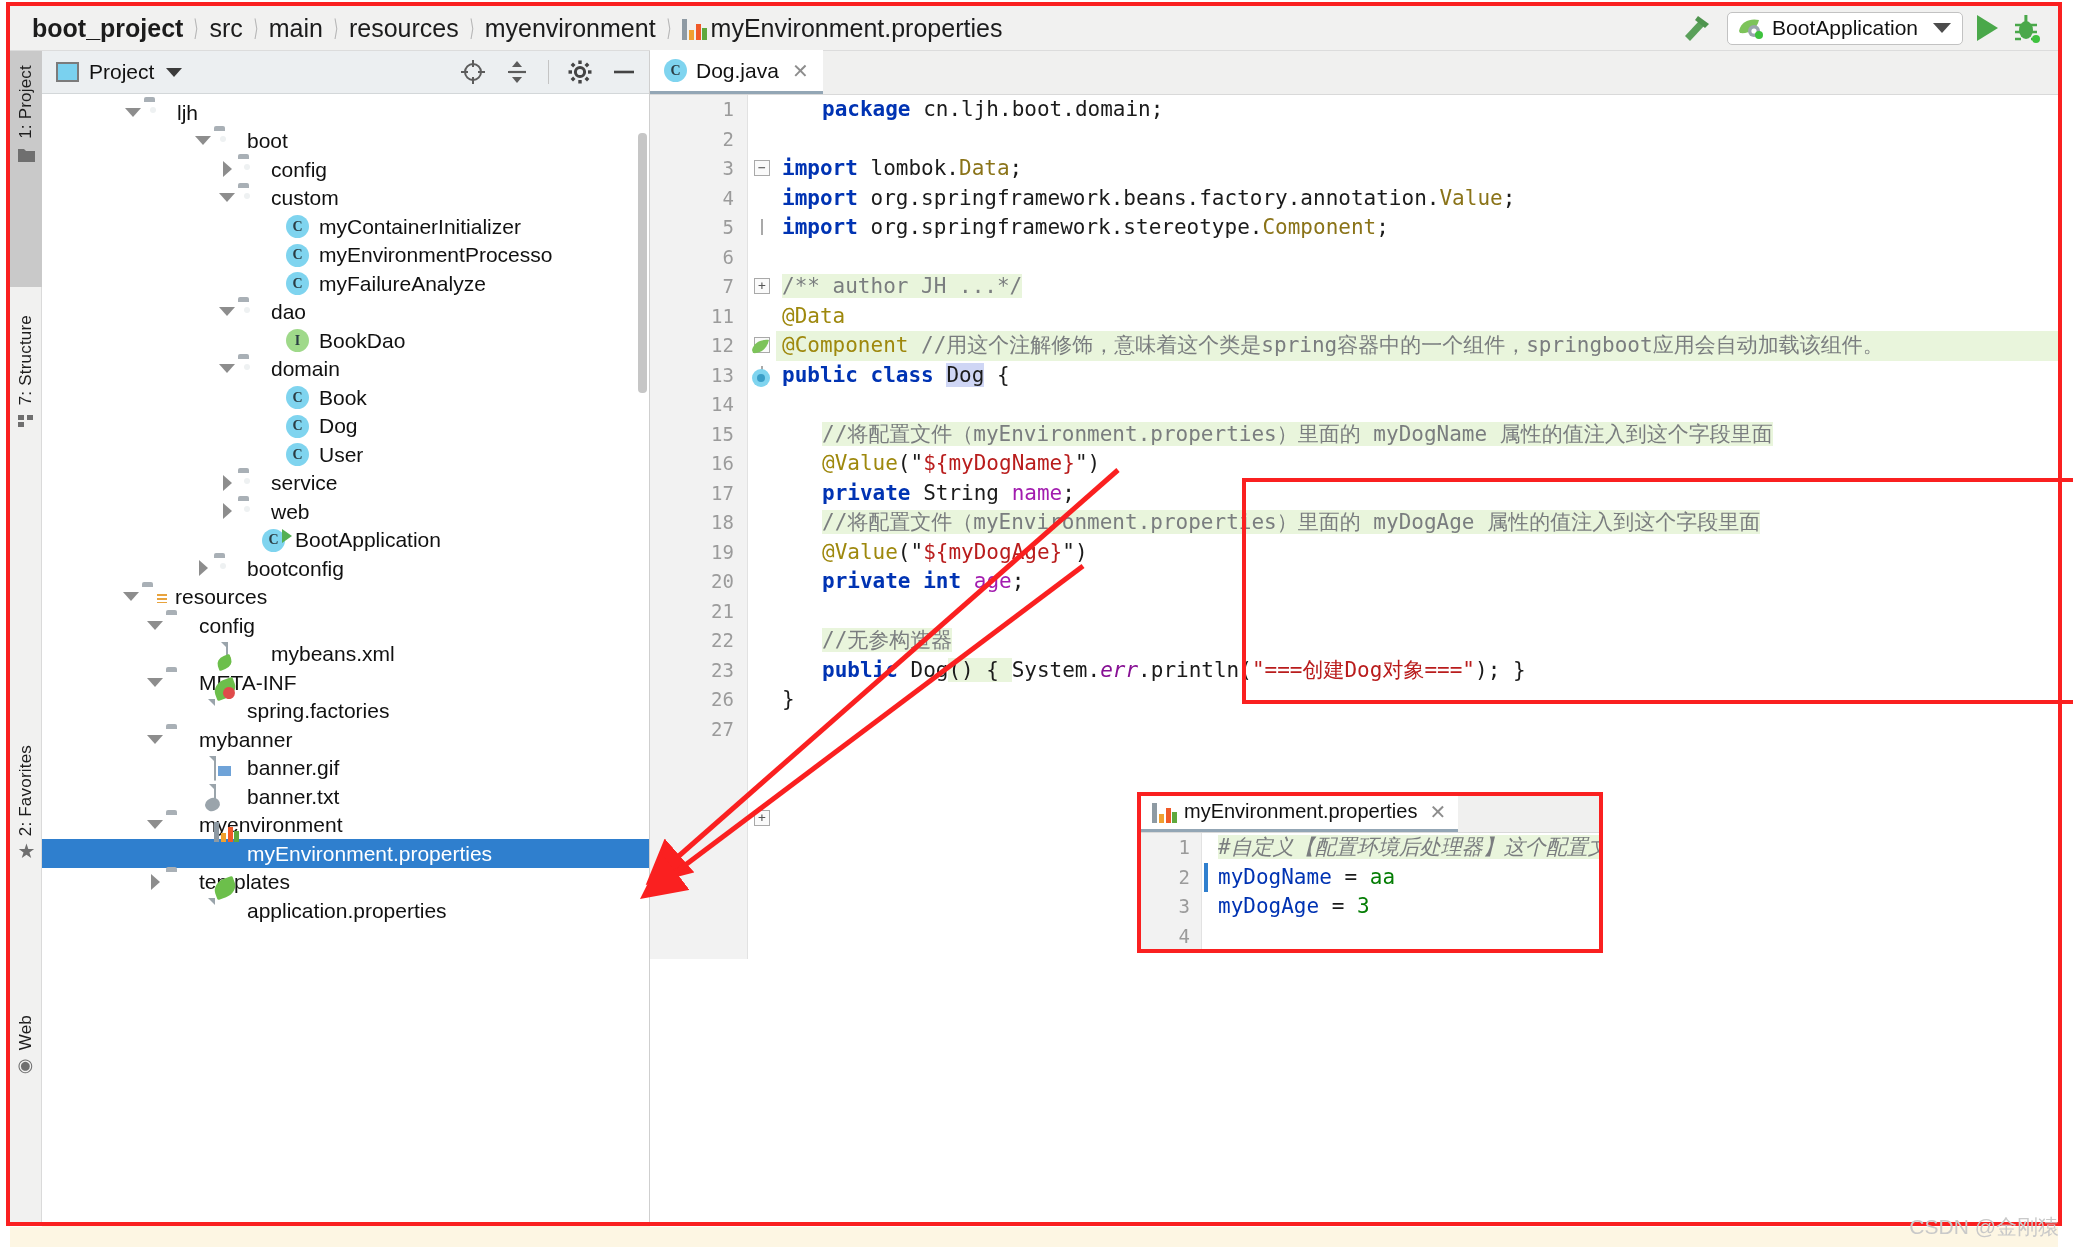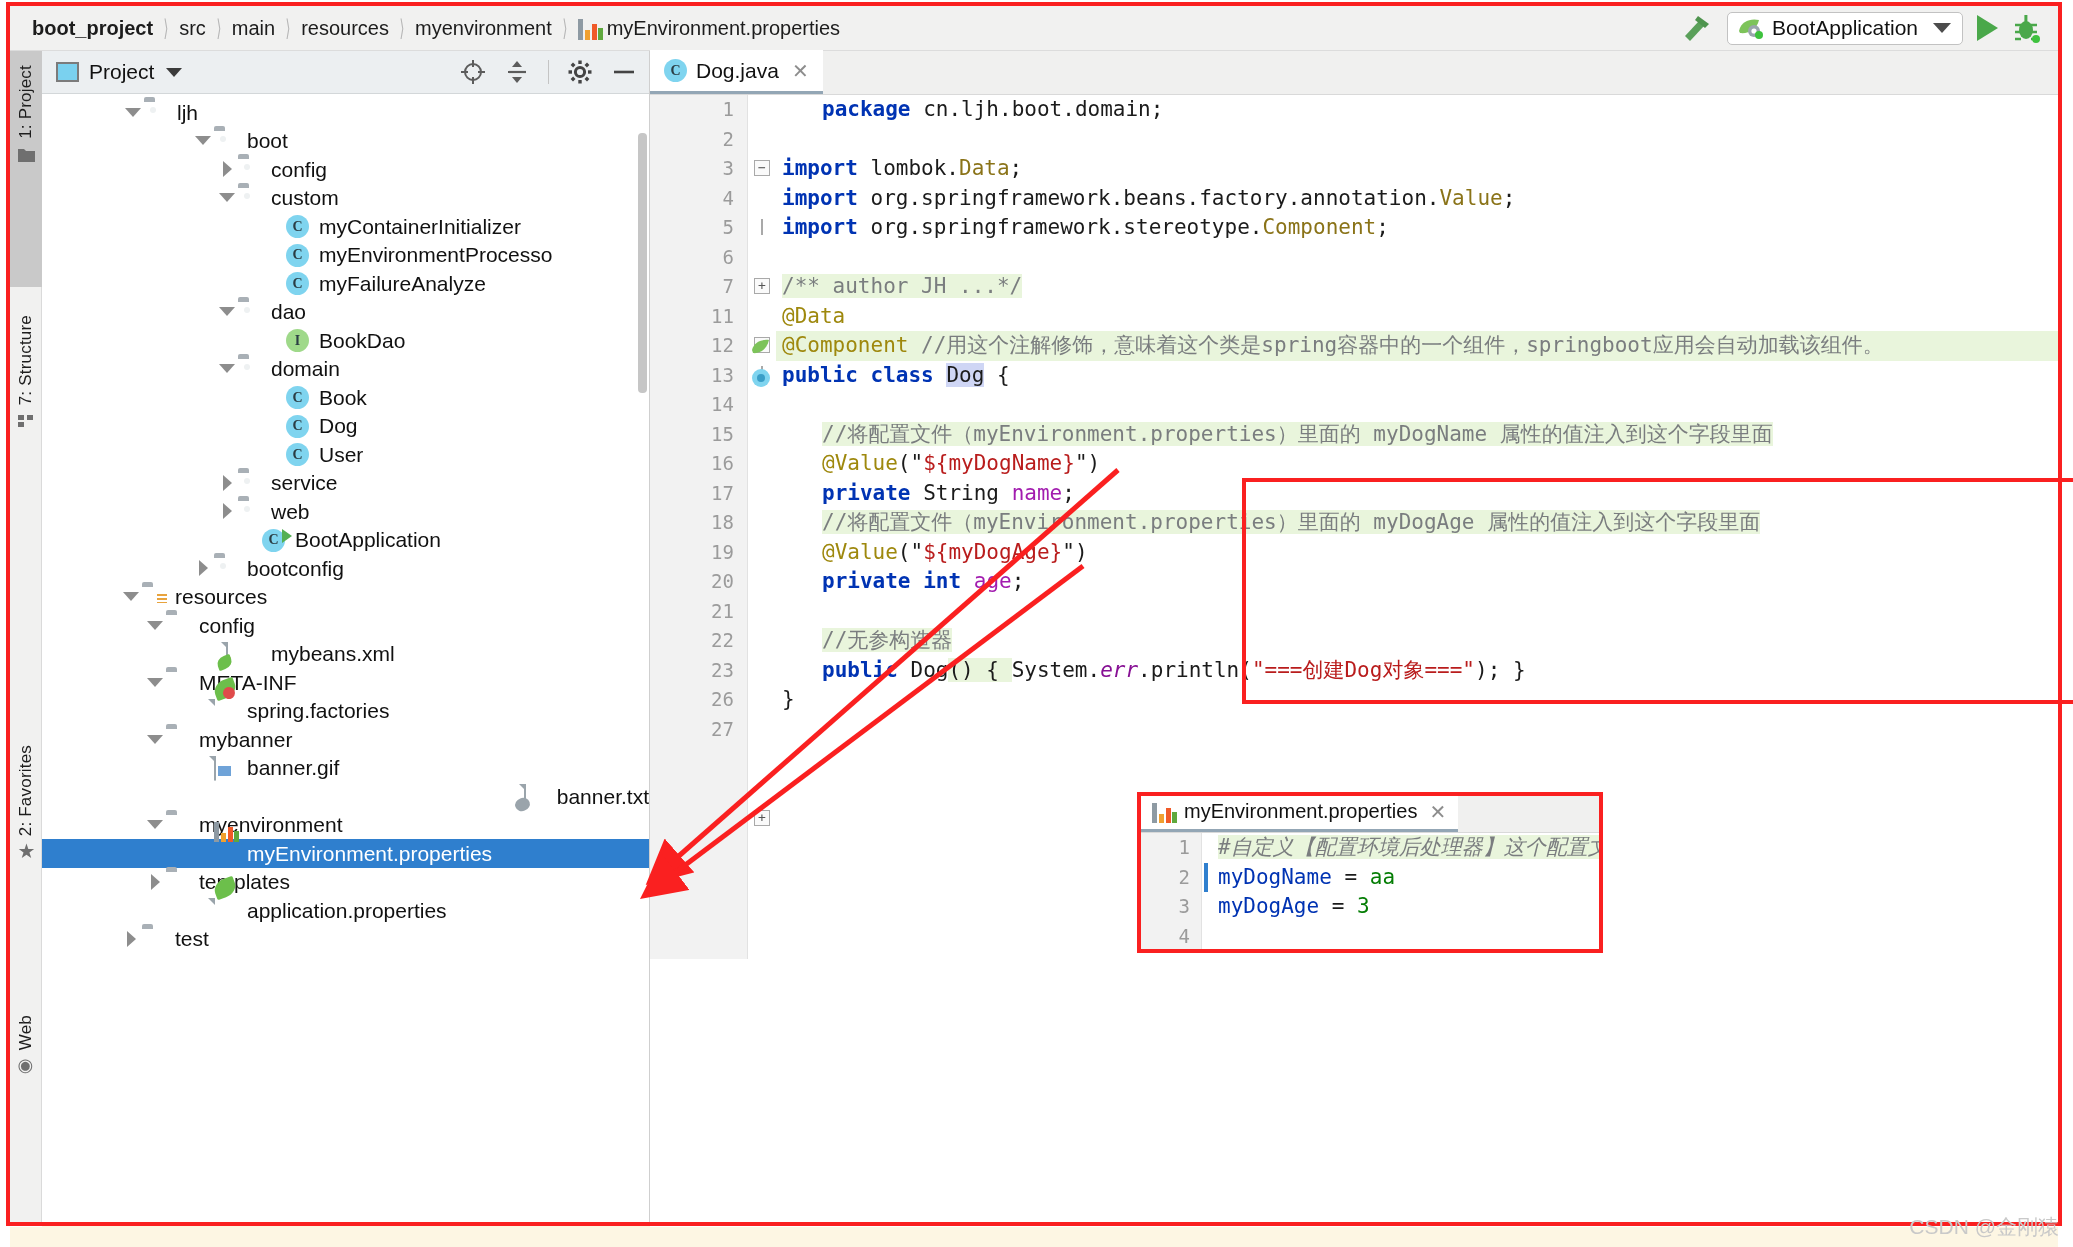--- a/index.html
+++ b/index.html
@@ -34,21 +34,21 @@
     display: flex;
     align-items: center;
     border-bottom: 1px solid #dcdcdc;
   }
   .crumbs {
     display: flex; align-items: center;
     padding-left: 22px;
     height: 100%;
   }
   .crumb {
-    font-size: 20px;
+    font-size: 25px;
     color: #1c1c1c;
     white-space: nowrap;
   }
   .crumb.bold { font-weight: bold; }
   .crumb-sep {
     display: inline-block;
     width: 26px; text-align: center;
     color: #b6b6b6;
     font-size: 23px;
     transform: scaleX(0.55);
@@ -697,21 +697,21 @@
         <div class="tree-row" style="padding-left: 102px;">
           <span class="twisty open"></span>
           <span class="node-icon"><span class="ic-folder plain"></span></span>
           <span class="node-label">mybanner</span>
         </div>
         <div class="tree-row" style="padding-left: 150px;">
           <span class="tw-none"></span>
           <span class="node-icon"><span class="ic-file"><span class="img"></span></span></span>
           <span class="node-label">banner.gif</span>
         </div>
-        <div class="tree-row" style="padding-left: 150px; justify-content: flex-end;">
+        <div class="tree-row" style="padding-left: 150px;">
           <span class="tw-none"></span>
           <span class="node-icon"><span class="ic-file"><span class="lines"></span><span class="leafy" style="background:#9aa4ab;border-radius:50%;"></span></span></span>
           <span class="node-label">banner.txt</span>
         </div>
         <div class="tree-row" style="padding-left: 102px;">
           <span class="twisty open"></span>
           <span class="node-icon"><span class="ic-folder plain"></span></span>
           <span class="node-label">myenvironment</span>
         </div>
         <div class="tree-row selected" style="padding-left: 150px;">
@@ -721,25 +721,20 @@
         </div>
         <div class="tree-row" style="padding-left: 102px;">
           <span class="twisty closed"></span>
           <span class="node-icon"><span class="ic-folder plain"></span></span>
           <span class="node-label">templates</span>
         </div>
         <div class="tree-row" style="padding-left: 150px;">
           <span class="tw-none"></span>
           <span class="node-icon"><span class="ic-file" style="border:none;background:none;"><span class="leafy" style="left:0;bottom:2px;width:22px;height:18px;"></span></span></span>
           <span class="node-label">application.properties</span>
-        </div>
-        <div class="tree-row" style="padding-left: 78px;">
-          <span class="twisty closed"></span>
-          <span class="node-icon"><span class="ic-folder plain"></span></span>
-          <span class="node-label">test</span>
         </div>
       </div>
     <div class="tree-scrollbar"></div>
   </div>
 
   <div class="tree-bottom-row"></div>
 
   <div class="editor-area">
     <div class="tabstrip">
       <div class="etab">

